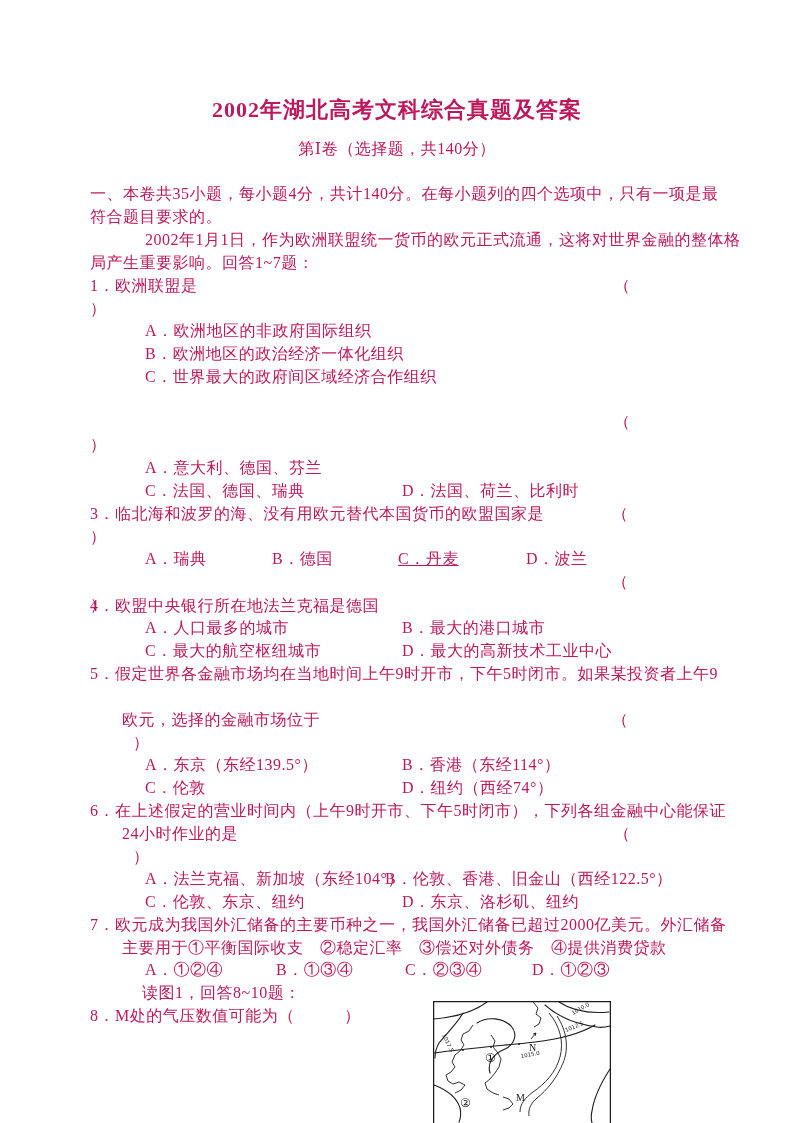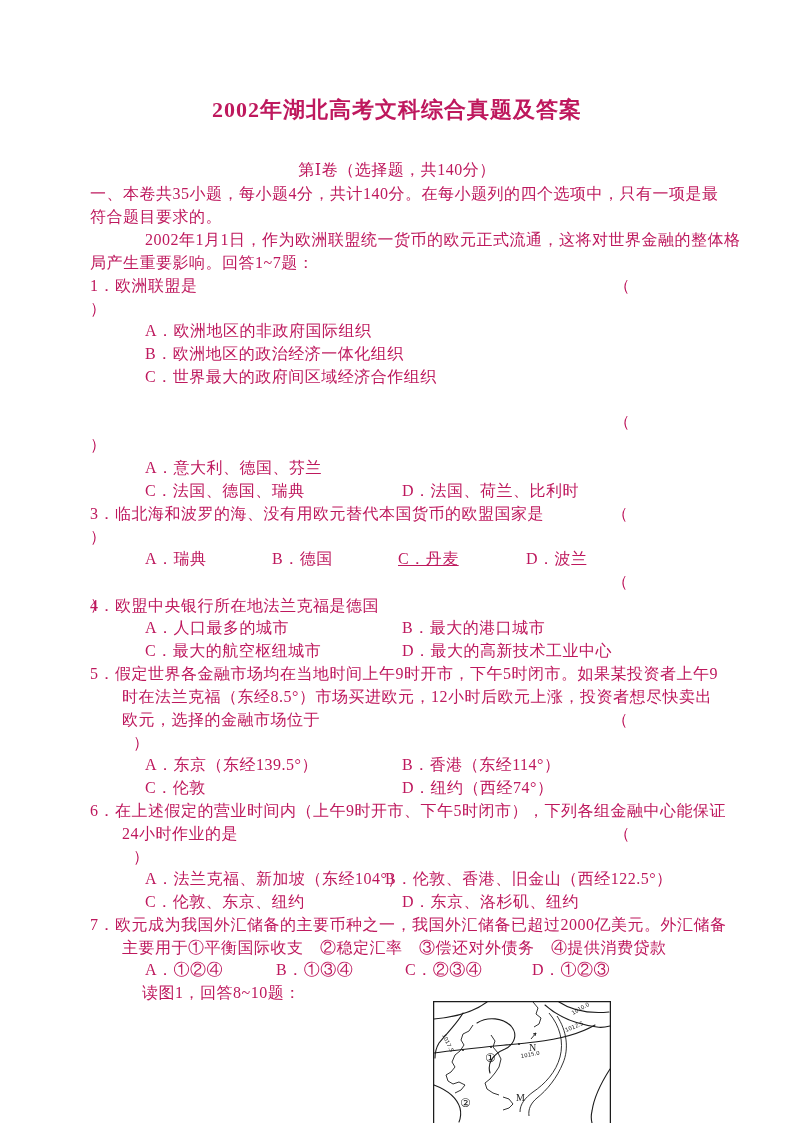--- a/index.html
+++ b/index.html
@@ -40,21 +40,21 @@
   .iso{fill:none;stroke:#1c1c1c;stroke-width:1.1;stroke-linecap:round;}
   .coast{fill:none;stroke:#1c1c1c;stroke-width:0.9;stroke-linejoin:round;}
   .maplbl{fill:#1c1c1c;font-family:"DejaVu Sans",sans-serif;}
 </style>
 </head>
 <body>
 
 <div class="page">
 
   <div class="ln title" style="left:0;top:100px;">2002年湖北高考文科综合真题及答案</div>
-  <div class="ln center" style="left:0;top:160px;">第Ⅰ卷（选择题，共140分）</div>
+  <div class="ln center" style="left:0;top:139px;">第Ⅰ卷（选择题，共140分）</div>
 
   <div class="ln" style="left:90px;top:184px;">一、本卷共35小题，每小题4分，共计140分。在每小题列的四个选项中，只有一项是最</div>
   <div class="ln" style="left:90px;top:207px;">符合题目要求的。</div>
 
   <div class="ln" style="left:145px;top:230px;">2002年1月1日，作为欧洲联盟统一货币的欧元正式流通，这将对世界金融的整体格</div>
   <div class="ln" style="left:90px;top:253px;">局产生重要影响。回答1~7题：</div>
 
   <div class="ln" style="left:90px;top:276px;">1．欧洲联盟是</div>
   <div class="ln" style="left:614px;top:276px;">（</div>
   <div class="ln" style="left:90px;top:299px;">）</div>
@@ -78,21 +78,20 @@
 
   <div class="ln" style="left:90px;top:596px;text-align:right;">4．欧盟中央银行所在地法兰克福是德国</div>
   <div class="ln" style="left:612px;top:572px;">（</div>
   <div class="ln" style="left:90px;top:595px;">）</div>
   <div class="ln" style="left:145px;top:618px;">A．人口最多的城市</div>
   <div class="ln" style="left:402px;top:618px;">B．最大的港口城市</div>
   <div class="ln" style="left:145px;top:641px;">C．最大的航空枢纽城市</div>
   <div class="ln" style="left:402px;top:641px;">D．最大的高新技术工业中心</div>
 
   <div class="ln" style="left:90px;top:664px;">5．假定世界各金融市场均在当地时间上午9时开市，下午5时闭市。如果某投资者上午9</div>
-  <div class="ln" style="left:122px;top:687px;">时在法兰克福（东经8.5°）市场买进欧元，12小时后欧元上涨，投资者想尽快卖出</div>
   <div class="ln" style="left:122px;top:710px;">欧元，选择的金融市场位于</div>
   <div class="ln" style="left:612px;top:710px;">（</div>
   <div class="ln" style="left:133px;top:733px;">）</div>
   <div class="ln" style="left:145px;top:755px;">A．东京（东经139.5°）</div>
   <div class="ln" style="left:402px;top:755px;">B．香港（东经114°）</div>
   <div class="ln" style="left:145px;top:778px;">C．伦敦</div>
   <div class="ln" style="left:402px;top:778px;">D．纽约（西经74°）</div>
 
   <div class="ln" style="left:90px;top:801px;">6．在上述假定的营业时间内（上午9时开市、下午5时闭市），下列各组金融中心能保证</div>
   <div class="ln" style="left:122px;top:824px;">24小时作业的是</div>
@@ -105,20 +104,21 @@
 
   <div class="ln" style="left:90px;top:915px;">7．欧元成为我国外汇储备的主要币种之一，我国外汇储备已超过2000亿美元。外汇储备</div>
   <div class="ln" style="left:122px;top:938px;">主要用于①平衡国际收支　②稳定汇率　③偿还对外债务　④提供消费贷款</div>
   <div class="ln" style="left:145px;top:960px;">A．①②④</div>
   <div class="ln" style="left:276px;top:960px;">B．①③④</div>
   <div class="ln" style="left:405px;top:960px;">C．②③④</div>
   <div class="ln" style="left:532px;top:960px;">D．①②③</div>
 
   <div class="ln" style="left:142px;top:983px;">读图1，回答8~10题：</div>
 
+  <div class="ln" style="left:90px;top:1006px;">8．M处的气压数值可能为（　　　）</div>
 
   <div class="map-fig">
     <svg viewBox="0 0 178 122" width="178" height="122">
       <rect x="0.6" y="0.6" width="176.8" height="130" fill="none" stroke="#1c1c1c" stroke-width="1.3"></rect>
 
       <path class="iso" d="M54,1 C42,10 24,16 1,18"></path>
       <path class="iso" d="M30,12 C23,24 13,33 6,42 C3,47 2,52 2,57"></path>
       <path class="iso" d="M44,22 C55,15 70,17 78,25 C85,33 82,43 72,48 C60,53 54,62 57,72"></path>
       <path class="iso" d="M1,52 C36,47 76,44 102,41 C128,38 150,31 162,24"></path>
       <path class="iso" d="M126,1 C138,9 154,13 176,11"></path>

